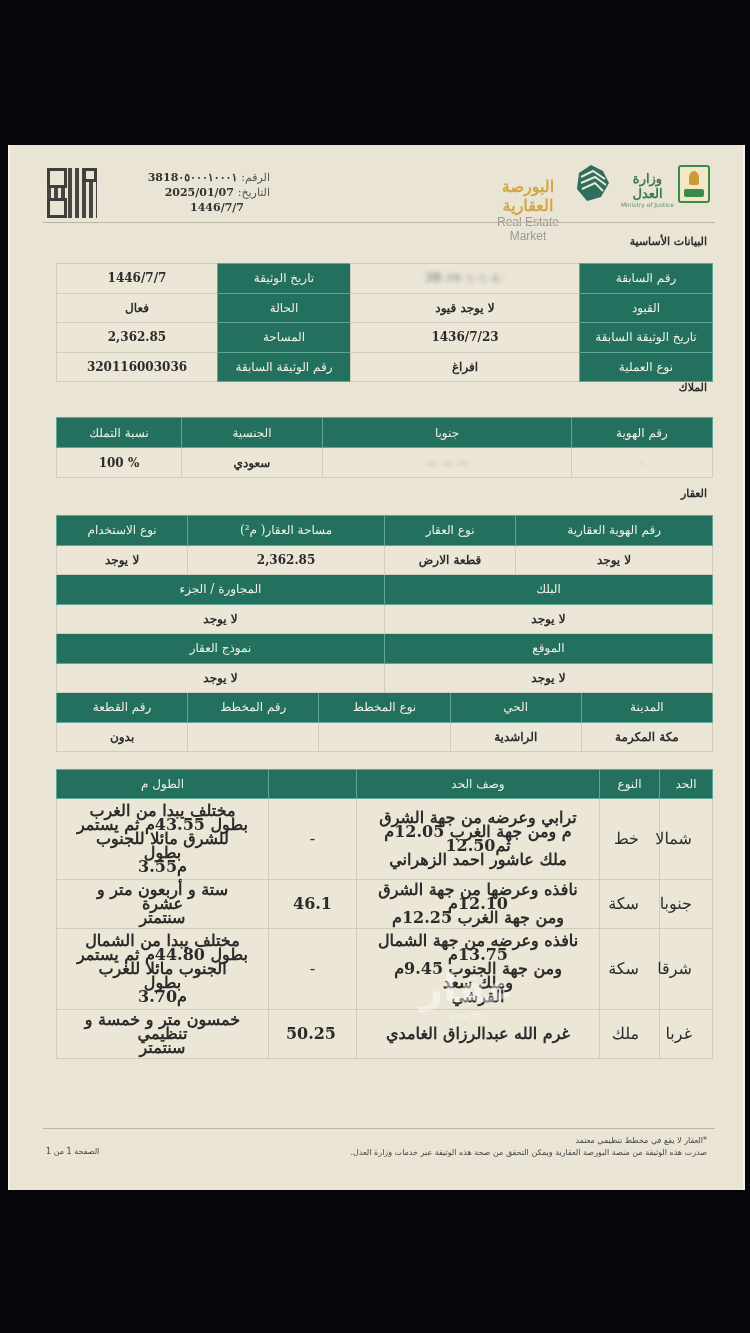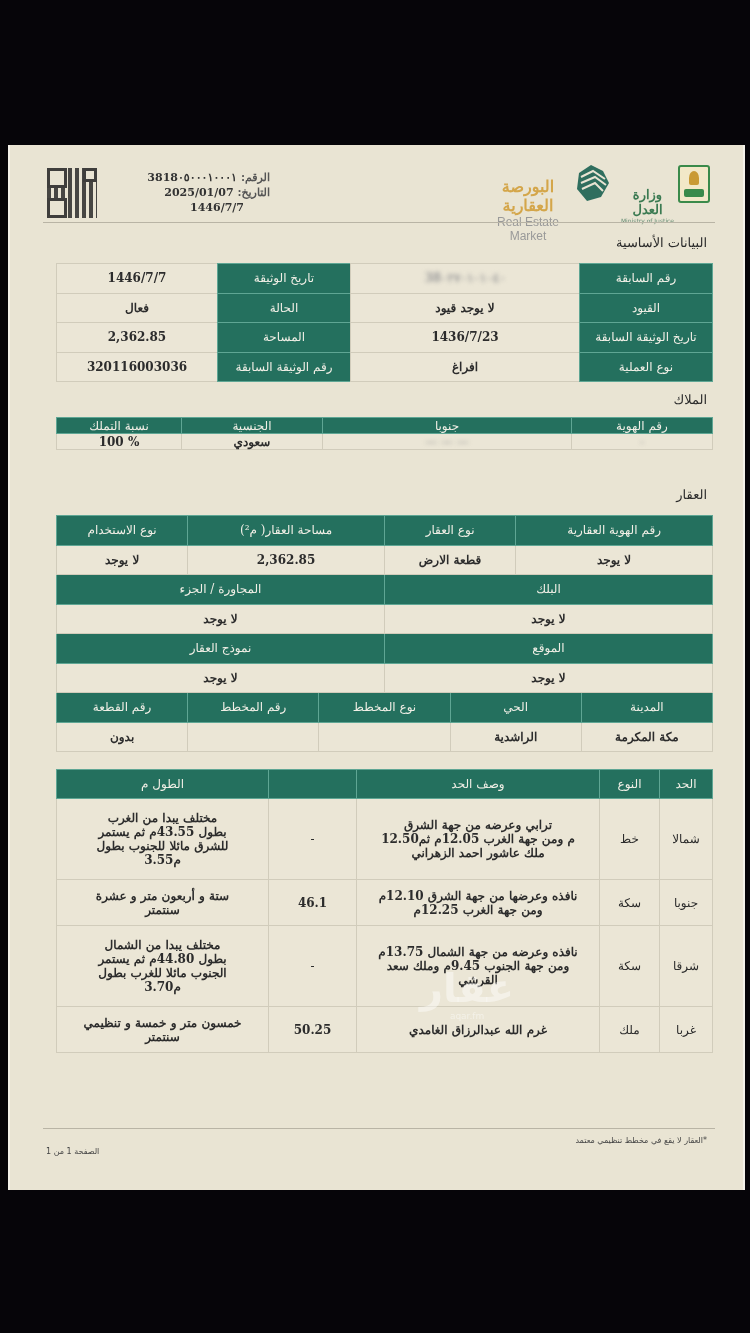--- a/index.html
+++ b/index.html
@@ -13,52 +13,52 @@
   .abs { position: absolute; }
   
   .qr { left: 37px; top: 23px; width: 50px; height: 50px; background:
       repeating-linear-gradient(90deg, #2b2b2b 0 4px, #e9e4d3 4px 7px),
       #2b2b2b; opacity: .85; }
   .qr::before, .qr::after { content:""; position:absolute; width:14px; height:14px; border:3px solid #222; background:#e9e4d3; }
   .qr::before { left:0; top:0; }
   .qr::after { left:0; bottom:0; }
   .qr .c3 { position:absolute; right:0; top:0; width:14px; height:14px; border:3px solid #222; background:#e9e4d3; }
   .meta { left: 130px; top: 25px; width: 130px; font-size: 11px; font-weight: bold; line-height: 15px; direction: rtl; text-align: right; color: #333; }
-  .meta .lbl { font-weight: bold; color:#555; }
+  .meta .lbl { font-weight: normal; color:#555; }
   .meta .line3 { padding-right: 26px; }
   .doc-title { left: 275px; top: 28px; width: 200px; text-align: center; font-size: 24px; font-weight: bold; direction: rtl; color: #2b2b2b; }
   .logo-rem { left: 478px; top: 32px; width: 80px; text-align: center; direction: rtl; }
   .logo-rem .ar { font-size: 16px; color: #d4a64a; font-weight: bold; }
   .logo-rem .en { font-size: 12px; color: #999; font-family: Liberation Sans, sans-serif; }
   .logo-map { left: 563px; top: 18px; width: 40px; height: 40px; }
-  .logo-moj { left: 610px; top: 42px; width: 55px; text-align: center; direction: rtl; }
+  .logo-moj { left: 610px; top: 26px; width: 55px; text-align: center; direction: rtl; }
   .logo-moj .ar { font-size: 13px; color: #3b7a52; font-weight: bold; }
   .logo-moj .en { font-size: 6px; color: #6a8f76; font-family: "DejaVu Sans", sans-serif; }
   .logo-emb { left: 668px; top: 20px; width: 32px; height: 38px; background: #f2e8c8; border: 2px solid #3a8a4a; border-radius: 3px; }
   .logo-emb::after { content:""; position:absolute; left:4px; right:4px; bottom:4px; height:8px; background:#3a8a4a; border-radius: 2px; }
   .logo-emb .pal { position:absolute; left:9px; top:4px; width:10px; height:14px; background:#c99a35; border-radius:50% 50% 2px 2px; }
   .hr { left: 33px; width: 672px; height: 1px; background: #b9b4a5; }
 
-  .section-title { right: 36px; font-size: 13px; font-weight: normal; direction: rtl; color: #2b2b2b; }
+  .section-title { right: 36px; font-size: 11px; font-weight: bold; direction: rtl; color: #2b2b2b; }
 
   table { border-collapse: collapse; direction: rtl; table-layout: fixed; }
   td, th { border: 1px solid #d1ccbb; text-align: center; vertical-align: middle; font-size: 12px; }
   th, td.h { background: #24705e; color: #f1efe6; font-weight: normal; border-color: #5fa694; }
   td.v { background: #ebe6d6; color: #2c2c2c; font-weight: bold; }
   td.v.n { font-weight: normal; }
   .blur { filter: blur(2px); color: #999; }
   .tbl-basic { left: 46px; top: 118px; width: 656px; }
   .tbl-basic td { height: 29.5px; }
   .tbl-owners { left: 46px; top: 272px; width: 656px; }
-  .tbl-owners td, .tbl-owners th { height: 16px; }
+  .tbl-owners td, .tbl-owners th { height: 30px; }
   .tbl-prop { left: 46px; top: 370px; width: 656px; }
   .tbl-prop td, .tbl-prop th { height: 29.5px; }
   .tbl-bound { left: 46px; top: 624px; width: 656px; }
   .tbl-bound th { height: 29px; }
-  .tbl-bound td { font-size: 12px; line-height: 14px; padding: 3px 8px; }
+  .tbl-bound td { font-size: 16px; line-height: 14px; padding: 3px 20px; }
   .pre { white-space: pre-line; }
 
   .watermark { left: 410px; top: 820px; font-family: "DejaVu Sans", sans-serif; font-size: 40px; color: rgba(255,255,255,.45); direction: rtl; font-weight: bold; }
   .watermark .sub { display:block; font-size: 9px; text-align:center; font-weight: normal; }
 
   .footer-hr { left: 33px; top: 983px; width: 672px; height: 1px; background: #b9b4a5; }
   .foot-note { right: 36px; top: 990px; font-size: 8px; direction: rtl; color: #444; text-align: right; line-height: 12px; font-family: "DejaVu Sans", sans-serif; }
   .foot-page { left: 36px; top: 1002px; font-size: 8px; direction: rtl; color: #444; font-family: "DejaVu Sans", sans-serif; }
 </style>
 </head>
@@ -127,21 +127,21 @@
     </tr>
     <tr>
       <td class="h">نوع العملية</td>
       <td class="v">افراغ</td>
       <td class="h">رقم الوثيقة السابقة</td>
       <td class="v">320116003036</td>
     </tr>
   </tbody>
     </table>
 
-  <div class="abs section-title" style="top:247px">الملاك</div>
+  <div class="abs section-title" style="top:236px">الملاك</div>
   <table class="abs tbl-owners">
     <colgroup>
         <col style="width:141px">
         <col style="width:249px">
         <col style="width:141px">
         <col style="width:125px">
       </colgroup>
     <tbody>
         <tr>
       <th>رقم الهوية</th>
@@ -279,15 +279,16 @@
     </table>
 
   <div class="abs watermark">
     <span>عقار</span>
     <span class="sub">aqar.fm</span>
   </div>
 
   <div class="abs footer-hr"></div>
   <div class="abs foot-note">
     <div>*العقار لا يقع في مخطط تنظيمي معتمد</div>
+    <div>صدرت هذه الوثيقة من منصة البورصة العقارية ويمكن التحقق من صحة هذه الوثيقة عبر خدمات وزارة العدل.</div>
   </div>
   <div class="abs foot-page">الصفحة 1 من 1</div>
 </div>
 
 </body></html>

